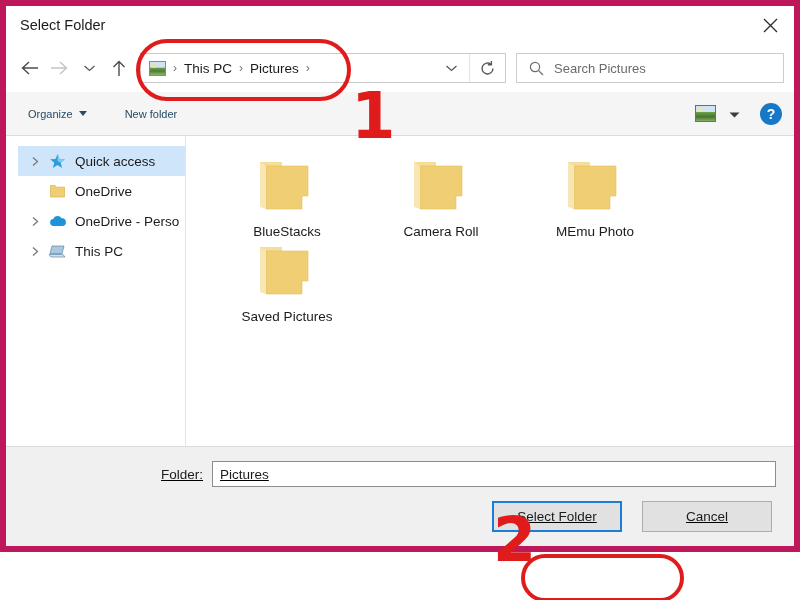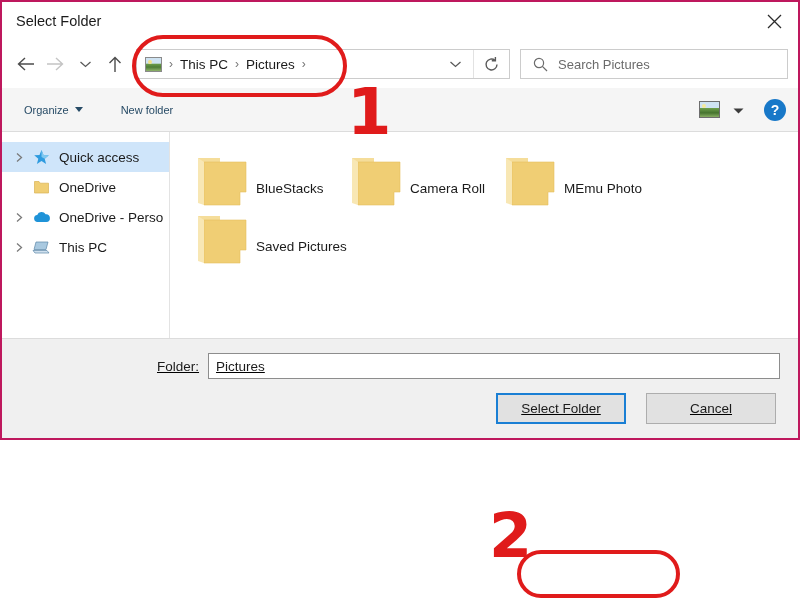--- a/index.html
+++ b/index.html
@@ -4,23 +4,23 @@
 <style>
   * { box-sizing: border-box; margin: 0; padding: 0; }
   html, body {
     width: 800px; height: 600px;
     font-family: "Liberation Sans", sans-serif;
     background: #ffffff;
     overflow: hidden;
   }
   .dialog {
     position: relative;
-    width: 800px; height: 440px;
+    width: 800px; height: 552px;
     background: #ffffff;
-    border: 2px solid #be185d;
+    border: 6px solid #be185d;
     display: flex; flex-direction: column;
   }
 
   
   .titlebar {
     height: 38px; flex: 0 0 38px;
     display: flex; align-items: center;
     background: #ffffff;
     padding-left: 14px;
     position: relative;
@@ -129,21 +129,21 @@
   .view-caret { margin: 0 20px 0 13px; cursor: pointer; }
   .help-btn {
     width: 22px; height: 22px; border-radius: 50%;
     background: #1878c8; color: #ffffff;
     font-size: 14px; font-weight: bold;
     display: flex; align-items: center; justify-content: center;
     cursor: pointer;
   }
 
   
-  .body { flex: 1 1 auto; display: flex; min-height: 0; background: #ffffff; }
+  .body { flex: 1 1 auto; display: flex; min-height: 0; background: #ffffff; padding-left: 12px; }
   .sidebar {
     flex: 0 0 168px; background: #ffffff;
     border-right: 1px solid #e3e3e3;
     padding-top: 10px; overflow: hidden;
   }
   .side-item {
     height: 30px; display: flex; align-items: center;
     padding-left: 6px; cursor: pointer; white-space: nowrap;
   }
   .side-item.selected { background: #cfe5fa; }
@@ -154,21 +154,21 @@
   .side-ico {
     width: 22px; flex: 0 0 22px; margin-right: 7px;
     display: flex; align-items: center; justify-content: center;
   }
   .side-lbl { font-size: 13.5px; color: #1b1b1b; }
 
   .content { flex: 1 1 auto; background: #ffffff; padding: 18px 0 0 24px; }
   .grid { display: flex; flex-wrap: wrap; }
   .file-item {
     width: 154px; padding-top: 6px;
-    display: flex; flex-direction: row; align-items: center;
+    display: flex; flex-direction: column; align-items: center;
     cursor: pointer;
   }
   .folder-ico { width: 62px; height: 52px; }
   .file-lbl { font-size: 13.5px; color: #1b1b1b; margin-top: 12px; text-align: center; }
 
   
   .footer {
     flex: 0 0 100px; background: #f0f0f0;
     border-top: 1px solid #dcdcdc;
     position: relative;

